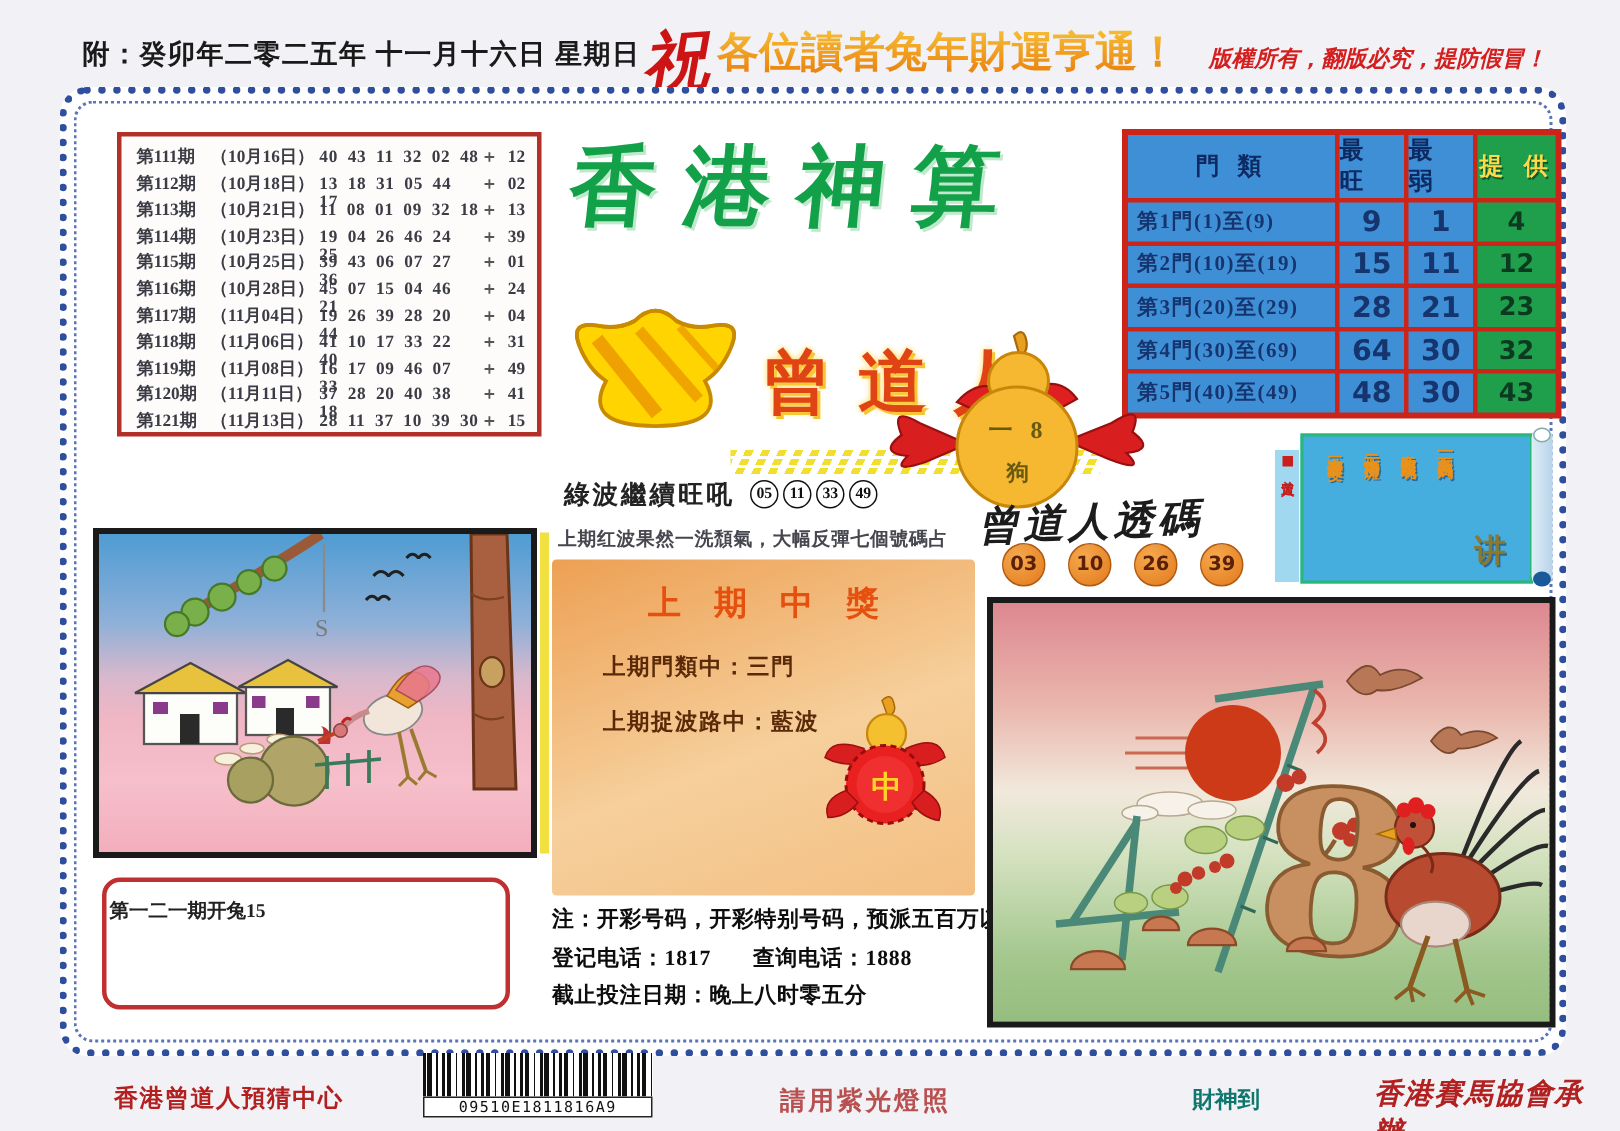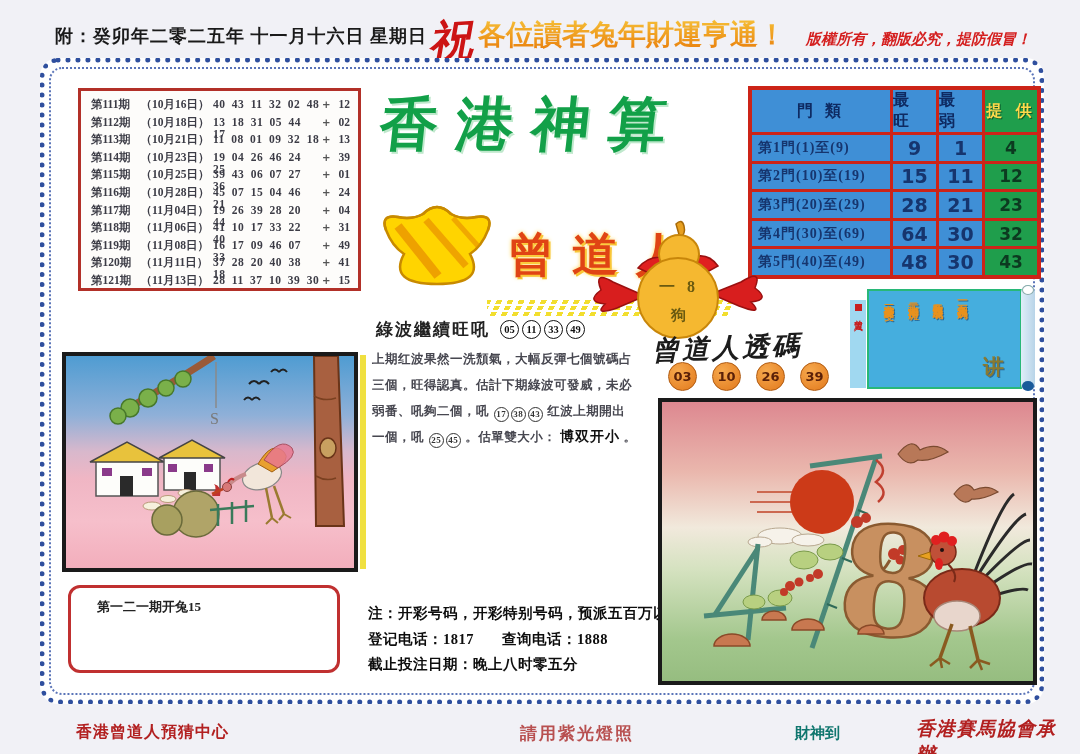--- a/index.html
+++ b/index.html
@@ -85,21 +85,21 @@
   .pic-left svg, .pic-right svg { position:absolute; left:0; top:0; }
 
   
   .prize { position:absolute; left:368px; top:373px; width:282px; height:224px; background:linear-gradient(160deg,#eda054 0%,#f6cf9b 55%,#f3bf83 100%); border-radius:3px; }
   .prize-title { margin-top:14px; text-align:center; font-size:22px; font-weight:bold; color:#e5500f; letter-spacing:22px; padding-left:22px; }
   .prize-line { margin:18px 0 0 34px; font-size:15px; font-weight:bold; color:#5a2a08; letter-spacing:1px; }
   .prize-line:first-of-type { margin-top:40px; }
   .prize-badge { position:absolute; right:18px; top:88px; }
 
   
-  .openbox { position:absolute; left:68px; top:585px; width:272px; height:88px; background:#fff; border:3px solid #c03030; border-radius:12px; padding:10px 26px; font-size:13px; color:#222; font-weight:600; }
+  .openbox { position:absolute; left:68px; top:585px; width:272px; height:88px; background:#fff; border:3px solid #c03030; border-radius:12px; padding:10px 2px; font-size:13px; color:#222; font-weight:600; }
 
   
   .notes { position:absolute; left:368px; top:601px; font-size:14.5px; color:#0d0d0d; font-weight:bold; line-height:25.5px; letter-spacing:.5px; }
   .notes .gap { display:inline-block; width:28px; }
 
   
   .ft-left { position:absolute; left:76px; top:722px; font-size:16px; font-weight:bold; color:#b22020; letter-spacing:1px;text-align:center; }
   .barcode { position:absolute; left:282px; top:702px; width:153px; height:43px; background:#fff; }
   .barcode .bars { height:29px;
       background:repeating-linear-gradient(90deg,#101010 0 2px,#fff 2px 3px,#101010 3px 6px,#fff 6px 9px,#101010 9px 10px,#fff 10px 13px); }
@@ -372,20 +372,36 @@
         <path d="M206 162 l-6 6 M206 162 l6 5 M218 158 l-5 6 M218 158 l7 4" stroke="#9a7a30" stroke-width="2"></path>
       </g>
 
       <path d="M248 0 L250 170 L278 170 L272 0 Z" fill="#a86040" stroke="#6a3418" stroke-width="2"></path>
       <ellipse cx="262" cy="92" rx="8" ry="10" fill="#c8a060" stroke="#6a3418" stroke-width="1.5"></ellipse>
       <path d="M248 40 q10 6 22 2 M250 120 q10 6 20 2" stroke="#7a4020" stroke-width="1.5" fill="none"></path>
     </svg>
   </div>
   <div class="pic-left-edge"></div>
 
+  <div class="prize">
+    <div class="prize-title">上期中獎</div>
+    <div class="prize-line">上期門類中：三門</div>
+    <div class="prize-line">上期捉波路中：藍波</div>
+    <svg class="prize-badge" width="86" height="100" viewBox="0 0 86 100">
+      <path d="M30 38 Q8 30 4 44 Q14 50 30 48 Z" fill="#d81e1e" stroke="#9a1010"></path>
+      <path d="M58 38 Q80 28 84 44 Q72 52 56 48 Z" fill="#d81e1e" stroke="#9a1010"></path>
+      <path d="M42 6 Q48 0 50 8 Q52 14 46 17 Z" fill="#e8a020" stroke="#a86a08"></path>
+      <ellipse cx="45" cy="28" rx="13" ry="13" fill="#f5c030" stroke="#c8860a" stroke-width="1.5"></ellipse>
+      <circle cx="44" cy="62" r="26" fill="#e82020" stroke="#9a0c0c" stroke-width="2" stroke-dasharray="4 3"></circle>
+      <circle cx="44" cy="62" r="19" fill="#f03030"></circle>
+      <text x="35" y="70" font-size="20" fill="#ffd428" font-weight="bold">中</text>
+      <path d="M18 66 Q2 72 6 84 Q18 84 26 74 Z" fill="#d81e1e" stroke="#9a1010"></path>
+      <path d="M70 66 Q84 74 80 86 Q68 84 62 74 Z" fill="#d81e1e" stroke="#9a1010"></path>
+    </svg>
+  </div>
 
   <div class="openbox">
     <span>第一二一期开兔15</span>
   </div>
 
   <div class="notes">
     <span>注：开彩号码，开彩特别号码，预派五百万以上者</span><br>
     <span>登记电话：1817</span><span class="gap"></span><span>查询电话：1888</span><br>
     <span>截止投注日期：晚上八时零五分</span>
   </div>
@@ -481,17 +497,21 @@
         </g>
         <g stroke="#8a5a20" stroke-width="2.5" fill="none">
           <path d="M278 256 l-10 8 M278 256 l2 10 M278 256 l10 6"></path>
           <path d="M316 258 l-8 8 M316 258 l4 10 M316 258 l12 4"></path>
         </g>
       </g>
     </svg>
   </div>
 
   <div class="ft-left">香港曾道人預猜中心</div>
+  <div class="barcode">
+    <div class="bars"></div>
+    <div class="code">09510E1811816A9</div>
+  </div>
   <div class="ft-uv">請用紫光燈照</div>
   <div class="ft-cs">財神到</div>
   <div class="ft-right">香港賽馬協會承辦.</div>
 
 </div>
 
 </body></html>

